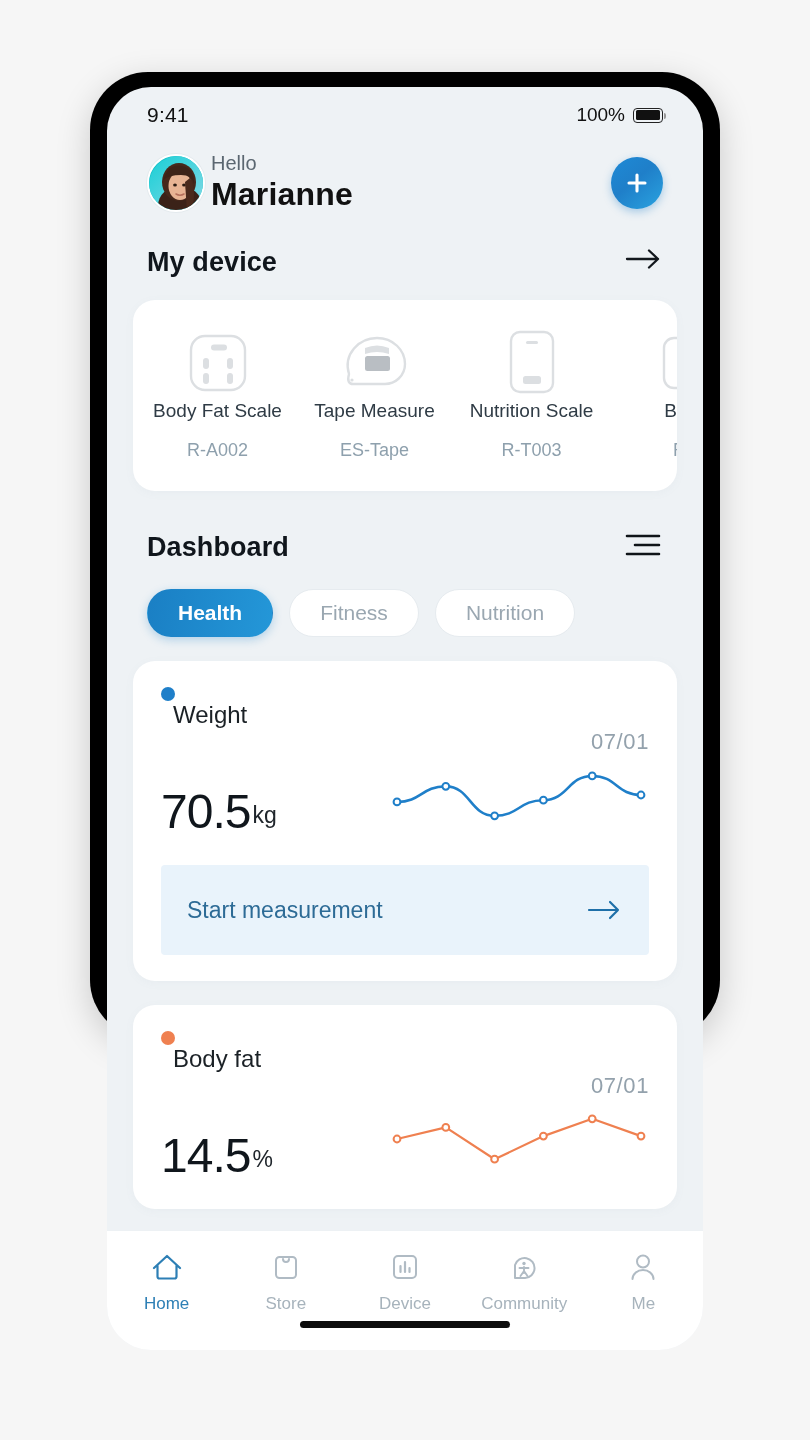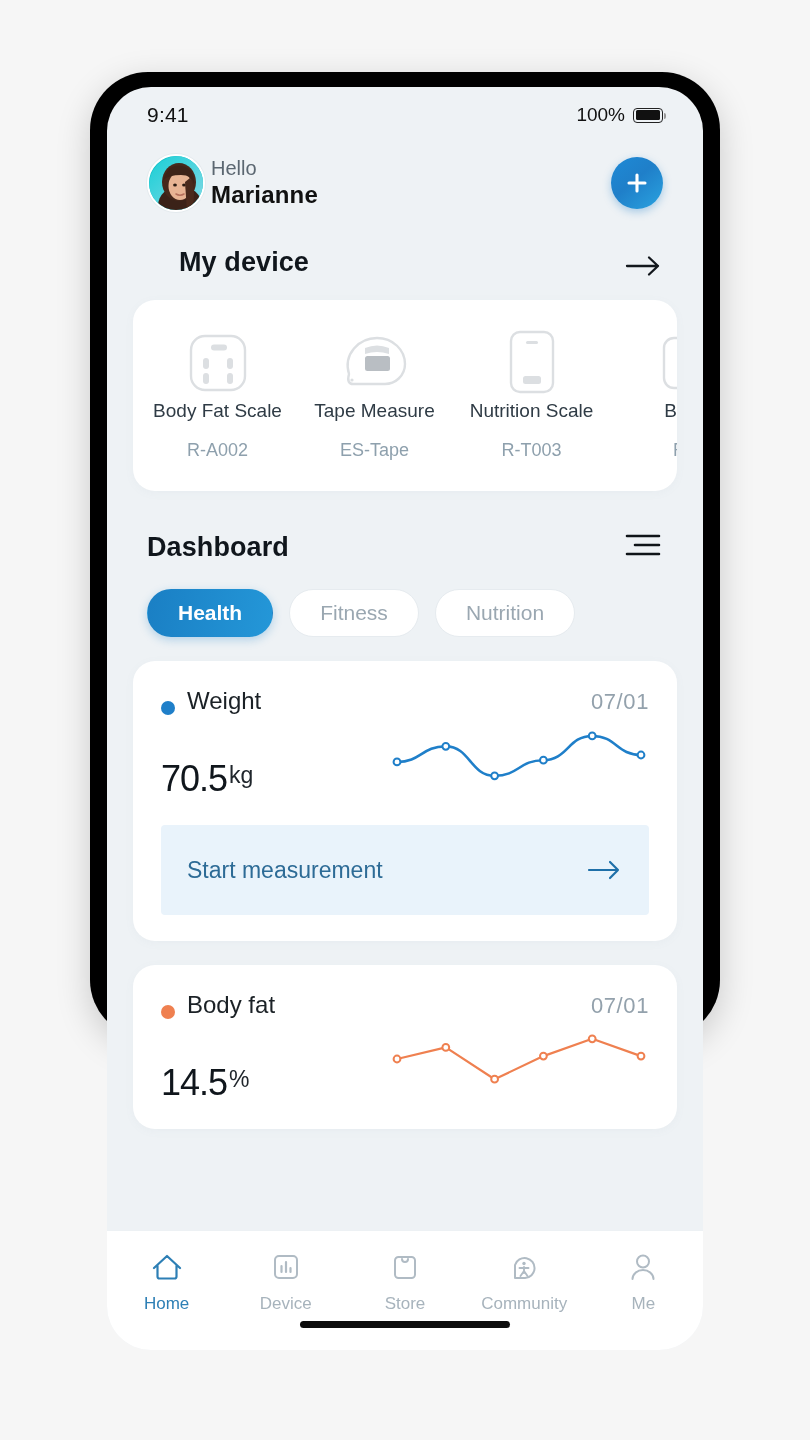--- a/index.html
+++ b/index.html
@@ -64,35 +64,34 @@
   .avatar {
     width: 58px; height: 58px; border-radius: 50%;
     overflow: hidden; flex: 0 0 auto;
     background: #13c0c8;
     position: relative;
     border: 2px solid #fff;
     box-shadow: 0 0 0 1px #e4eaee;
   }
   .greet-text { margin-left: 6px; line-height: 1.18; }
   .greet-hello { font-size: 20px; color: #5b6771; }
-  .greet-name { font-size: 24px; color: #111; font-weight: 700; letter-spacing: .2px; }
+  .greet-name { font-size: 32px; color: #111; font-weight: 700; letter-spacing: .2px; }
   .add-btn {
     margin-left: auto;
     width: 52px; height: 52px; border-radius: 50%;
     background: linear-gradient(140deg,#1e8ad6 0%,#1f7fc9 45%,#2aa3e0 100%);
     display: flex; align-items: center; justify-content: center;
     border: none; cursor: pointer;
     box-shadow: 0 3px 9px rgba(31,127,201,.35);
   }
   .add-btn svg { display: block; }
   
   .section-head {
-    display: flex; align-items: flex-end;
+    display: flex; align-items: flex-start;
     padding: 26px 40px 0 40px;
-    margin-left: 32px;
   }
   .section-title { font-size: 27px; font-weight: 700; color: #10161c; letter-spacing: .1px; }
   .section-action { margin-left: auto; cursor: pointer; line-height: 0; }
   
   .device-card {
     margin: 22px 26px 0 26px;
     background: #fff;
     border-radius: 22px;
     padding: 26px 0 30px 0;
     overflow: hidden;
@@ -138,27 +137,27 @@
   }
   
   .metric-card {
     margin: 24px 26px 0 26px;
     background: #fff;
     border-radius: 22px;
     padding: 26px 28px 26px 28px;
     position: relative;
     box-shadow: 0 2px 10px rgba(120,140,160,.05);
   }
-  .metric-top { display: flex; align-items: flex-end; }
+  .metric-top { display: flex; align-items: flex-start; flex-direction: column; }
   .dot { width: 14px; height: 14px; border-radius: 50%; flex: 0 0 auto; }
   .metric-label { font-size: 24px; color: #1b2126; margin-left: 12px; }
   .metric-date { margin-left: auto; font-size: 22px; color: #93a1ac; letter-spacing: .6px; }
   .metric-body { display: flex; align-items: flex-end; margin-top: 2px; }
   .metric-value {
-    font-size: 36px; color: #10161c; font-weight: 400;
+    font-size: 48px; color: #10161c; font-weight: 400;
     line-height: 1.1; letter-spacing: -1px;
   }
   .metric-unit { font-size: 23px; color: #20262c; margin-left: 2px; padding-bottom: 10px; }
   .spark { margin-left: auto; margin-bottom: 2px; }
   .cta {
     margin-top: 26px;
     background: #e9f3fb;
     border-radius: 4px;
     height: 90px;
     display: flex; align-items: center;
@@ -388,35 +387,35 @@
             <svg width="34" height="32" viewBox="0 0 34 32">
               <path d="M4 17 L17 5 L30 17 M7.5 14.5 V25.5 a2 2 0 0 0 2 2 h15 a2 2 0 0 0 2 -2 V14.5" fill="none" stroke="#2d7fb5" stroke-width="2.2" stroke-linecap="round" stroke-linejoin="round"></path>
             </svg>
           </div>
           <div class="nav-label">Home</div>
         </div>
 
         <div class="nav-item">
           <div class="nav-icon">
             <svg width="32" height="32" viewBox="0 0 32 32">
-              <rect x="5" y="5" width="22" height="22" rx="4" fill="none" stroke="#b0bbc4" stroke-width="2"></rect>
-              <path d="M11.5 21 V15 M16 21 V11 M20.5 21 V17" stroke="#b0bbc4" stroke-width="2.2" stroke-linecap="round"></path>
-            </svg>
-          </div>
-          <div class="nav-label">Device</div>
+              <rect x="6" y="6" width="20" height="21" rx="3.5" fill="none" stroke="#b0bbc4" stroke-width="2"></rect>
+              <path d="M13 8 a3 3 0 0 0 6 0" fill="none" stroke="#b0bbc4" stroke-width="2" stroke-linecap="round"></path>
+            </svg>
+          </div>
+          <div class="nav-label">Store</div>
         </div>
 
         <div class="nav-item">
           <div class="nav-icon">
             <svg width="32" height="32" viewBox="0 0 32 32">
-              <rect x="6" y="6" width="20" height="21" rx="3.5" fill="none" stroke="#b0bbc4" stroke-width="2"></rect>
-              <path d="M13 8 a3 3 0 0 0 6 0" fill="none" stroke="#b0bbc4" stroke-width="2" stroke-linecap="round"></path>
-            </svg>
-          </div>
-          <div class="nav-label">Store</div>
+              <rect x="5" y="5" width="22" height="22" rx="4" fill="none" stroke="#b0bbc4" stroke-width="2"></rect>
+              <path d="M11.5 21 V15 M16 21 V11 M20.5 21 V17" stroke="#b0bbc4" stroke-width="2.2" stroke-linecap="round"></path>
+            </svg>
+          </div>
+          <div class="nav-label">Device</div>
         </div>
 
         <div class="nav-item">
           <div class="nav-icon">
             <svg width="34" height="32" viewBox="0 0 34 32">
               <path d="M8 27 L8 14 a10 10 0 1 1 10 13 z" fill="none" stroke="#b0bbc4" stroke-width="2" stroke-linejoin="round"></path>
               <circle cx="17" cy="12.5" r="1.7" fill="#b0bbc4"></circle>
               <path d="M12.5 17 h9 M17 16 V22 M17 20 L13.5 25 M17 20 L20.5 25" stroke="#b0bbc4" stroke-width="1.9" stroke-linecap="round" fill="none"></path>
             </svg>
           </div>

